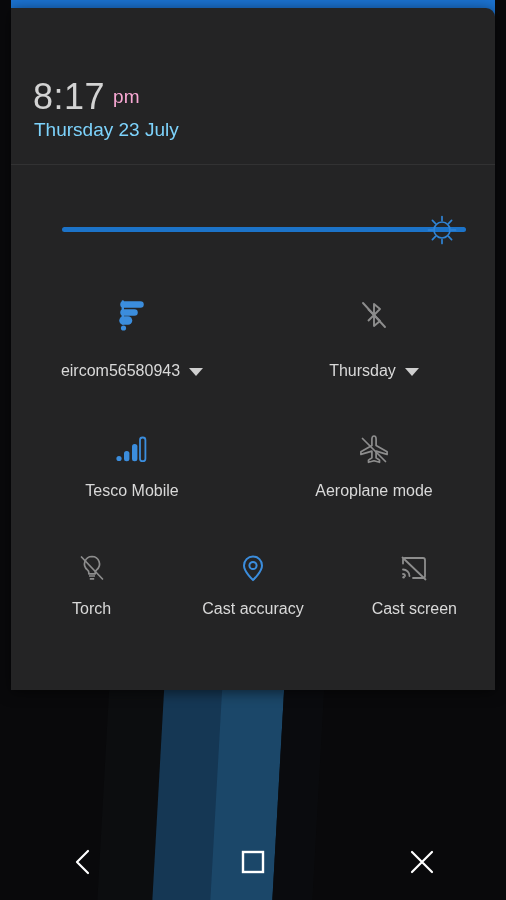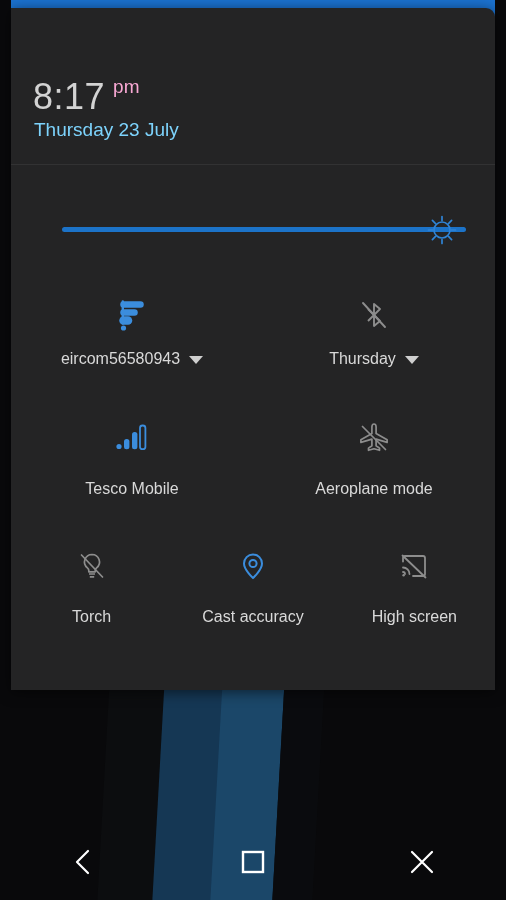--- a/index.html
+++ b/index.html
@@ -49,21 +49,21 @@
     display:flex; align-items:center; justify-content:center;
   }
 
   
   .panel{
     position:absolute; left:11px; top:8px; width:484px; height:682px;
     background:#242425; border-radius:0 9px 0 0;
     box-shadow:0 2px 14px rgba(0,0,0,.55);
   }
   .clock-area{ position:absolute; left:0; top:0; width:100%; height:156px; }
-  .clock-row{ position:absolute; left:22px; top:68px; display:flex; align-items:flex-start; }
+  .clock-row{ position:absolute; left:22px; top:68px; display:flex; align-items:center; }
   .clock-time{ color:#d3d3d3; font-size:36px; font-weight:300; letter-spacing:.5px; }
   .clock-ampm{ color:#f9a8d4; font-size:19px; font-weight:300; margin-left:8px; }
   .clock-date{ position:absolute; left:23px; top:111px; color:#7dd3fc;
                font-size:19px; font-weight:300; }
   .divider{ position:absolute; left:0; top:156px; width:100%; height:1px;
             background:#323233; }
 
   
   .brightness{ position:absolute; left:0; top:157px; width:100%; height:135px; }
   .bright-track{
@@ -76,30 +76,30 @@
 
   
   .tiles{ position:absolute; left:0; top:272px; width:100%; }
   .tile-row{ display:flex; }
   .tile{
     flex:1; display:flex; flex-direction:column; align-items:center;
     padding-top:14px;
   }
   .tile-icon{ height:52px; display:flex; align-items:center; justify-content:center; }
   .tile-label{
-    margin-top:16px; color:#d9d9d9; font-size:16px; font-weight:300;
+    margin-top:6px; color:#d9d9d9; font-size:16px; font-weight:300;
     display:flex; align-items:center; gap:9px; white-space:nowrap;
   }
   .caret{
     width:0; height:0; border-left:7px solid transparent;
     border-right:7px solid transparent; border-top:8px solid #cfcfcf;
     margin-top:2px;
   }
   .row-top .tile{ padding-top:10px; }
-  .row-top .tile-label{ margin-top:8px; }
+  .row-top .tile-label{ margin-top:20px; }
   .row-2{ margin-top:30px; }
   .row-3{ margin-top:28px;text-align:right; }
 
   
   .navbar{
     position:absolute; left:0; bottom:0; width:506px; height:76px;
     display:flex; align-items:center;
   }
   .nav-btn{
     flex:1; display:flex; align-items:center; justify-content:center; height:100%;
@@ -263,21 +263,21 @@
           <div class="tile-icon">
             <svg width="40" height="40" viewBox="0 0 40 40" fill="none" stroke="#8d8d8d" stroke-width="1.8" stroke-linecap="round" stroke-linejoin="round">
               <path d="M9 15.5v-3.5a2 2 0 0 1 2-2h18a2 2 0 0 1 2 2v16a2 2 0 0 1-2 2H19"></path>
               <path d="M9 21.5a6.5 6.5 0 0 1 6.5 6.5"></path>
               <path d="M9 26a2 2 0 0 1 2 2"></path>
               <circle cx="9.6" cy="29.2" r="1.2" fill="#8d8d8d" stroke="none"></circle>
               <path d="M8.5 9.5l23 22"></path>
             </svg>
           </div>
           <div class="tile-label">
-            <span>High screen</span>
+            <span>Cast screen</span>
           </div>
         </div>
 
       </div>
 
     </div>
   </div>
 
   <div class="navbar">
 

